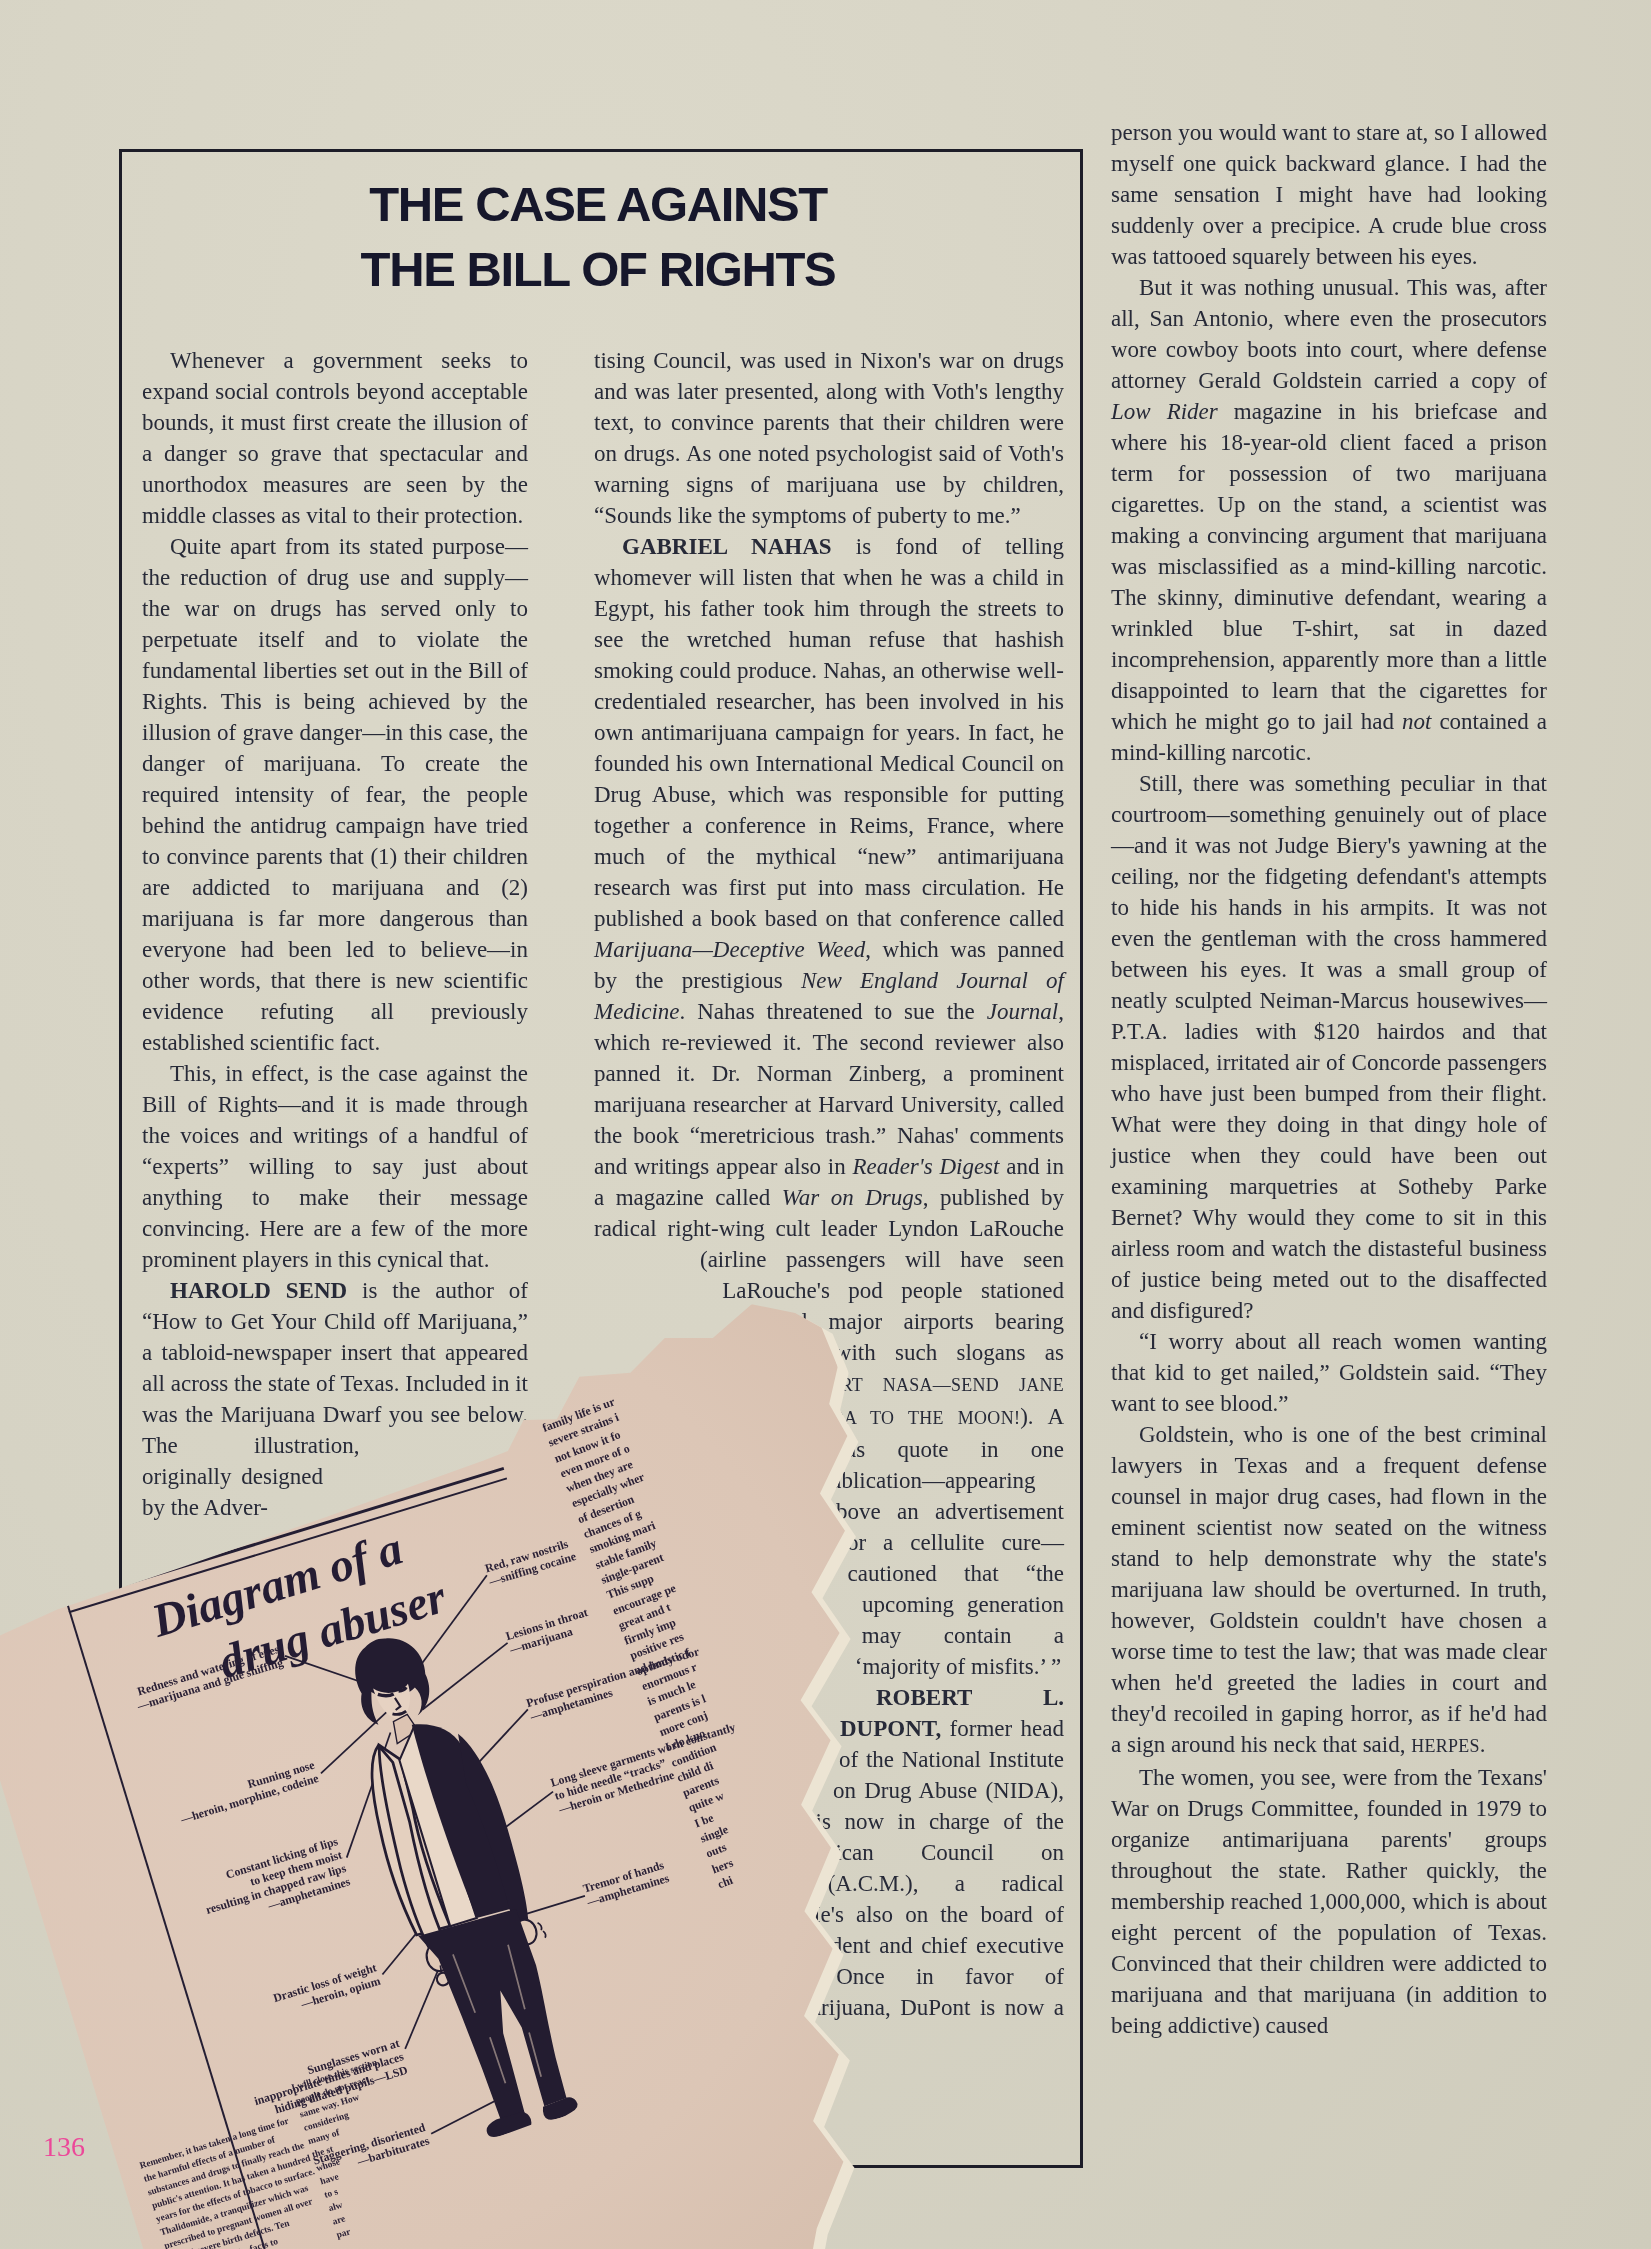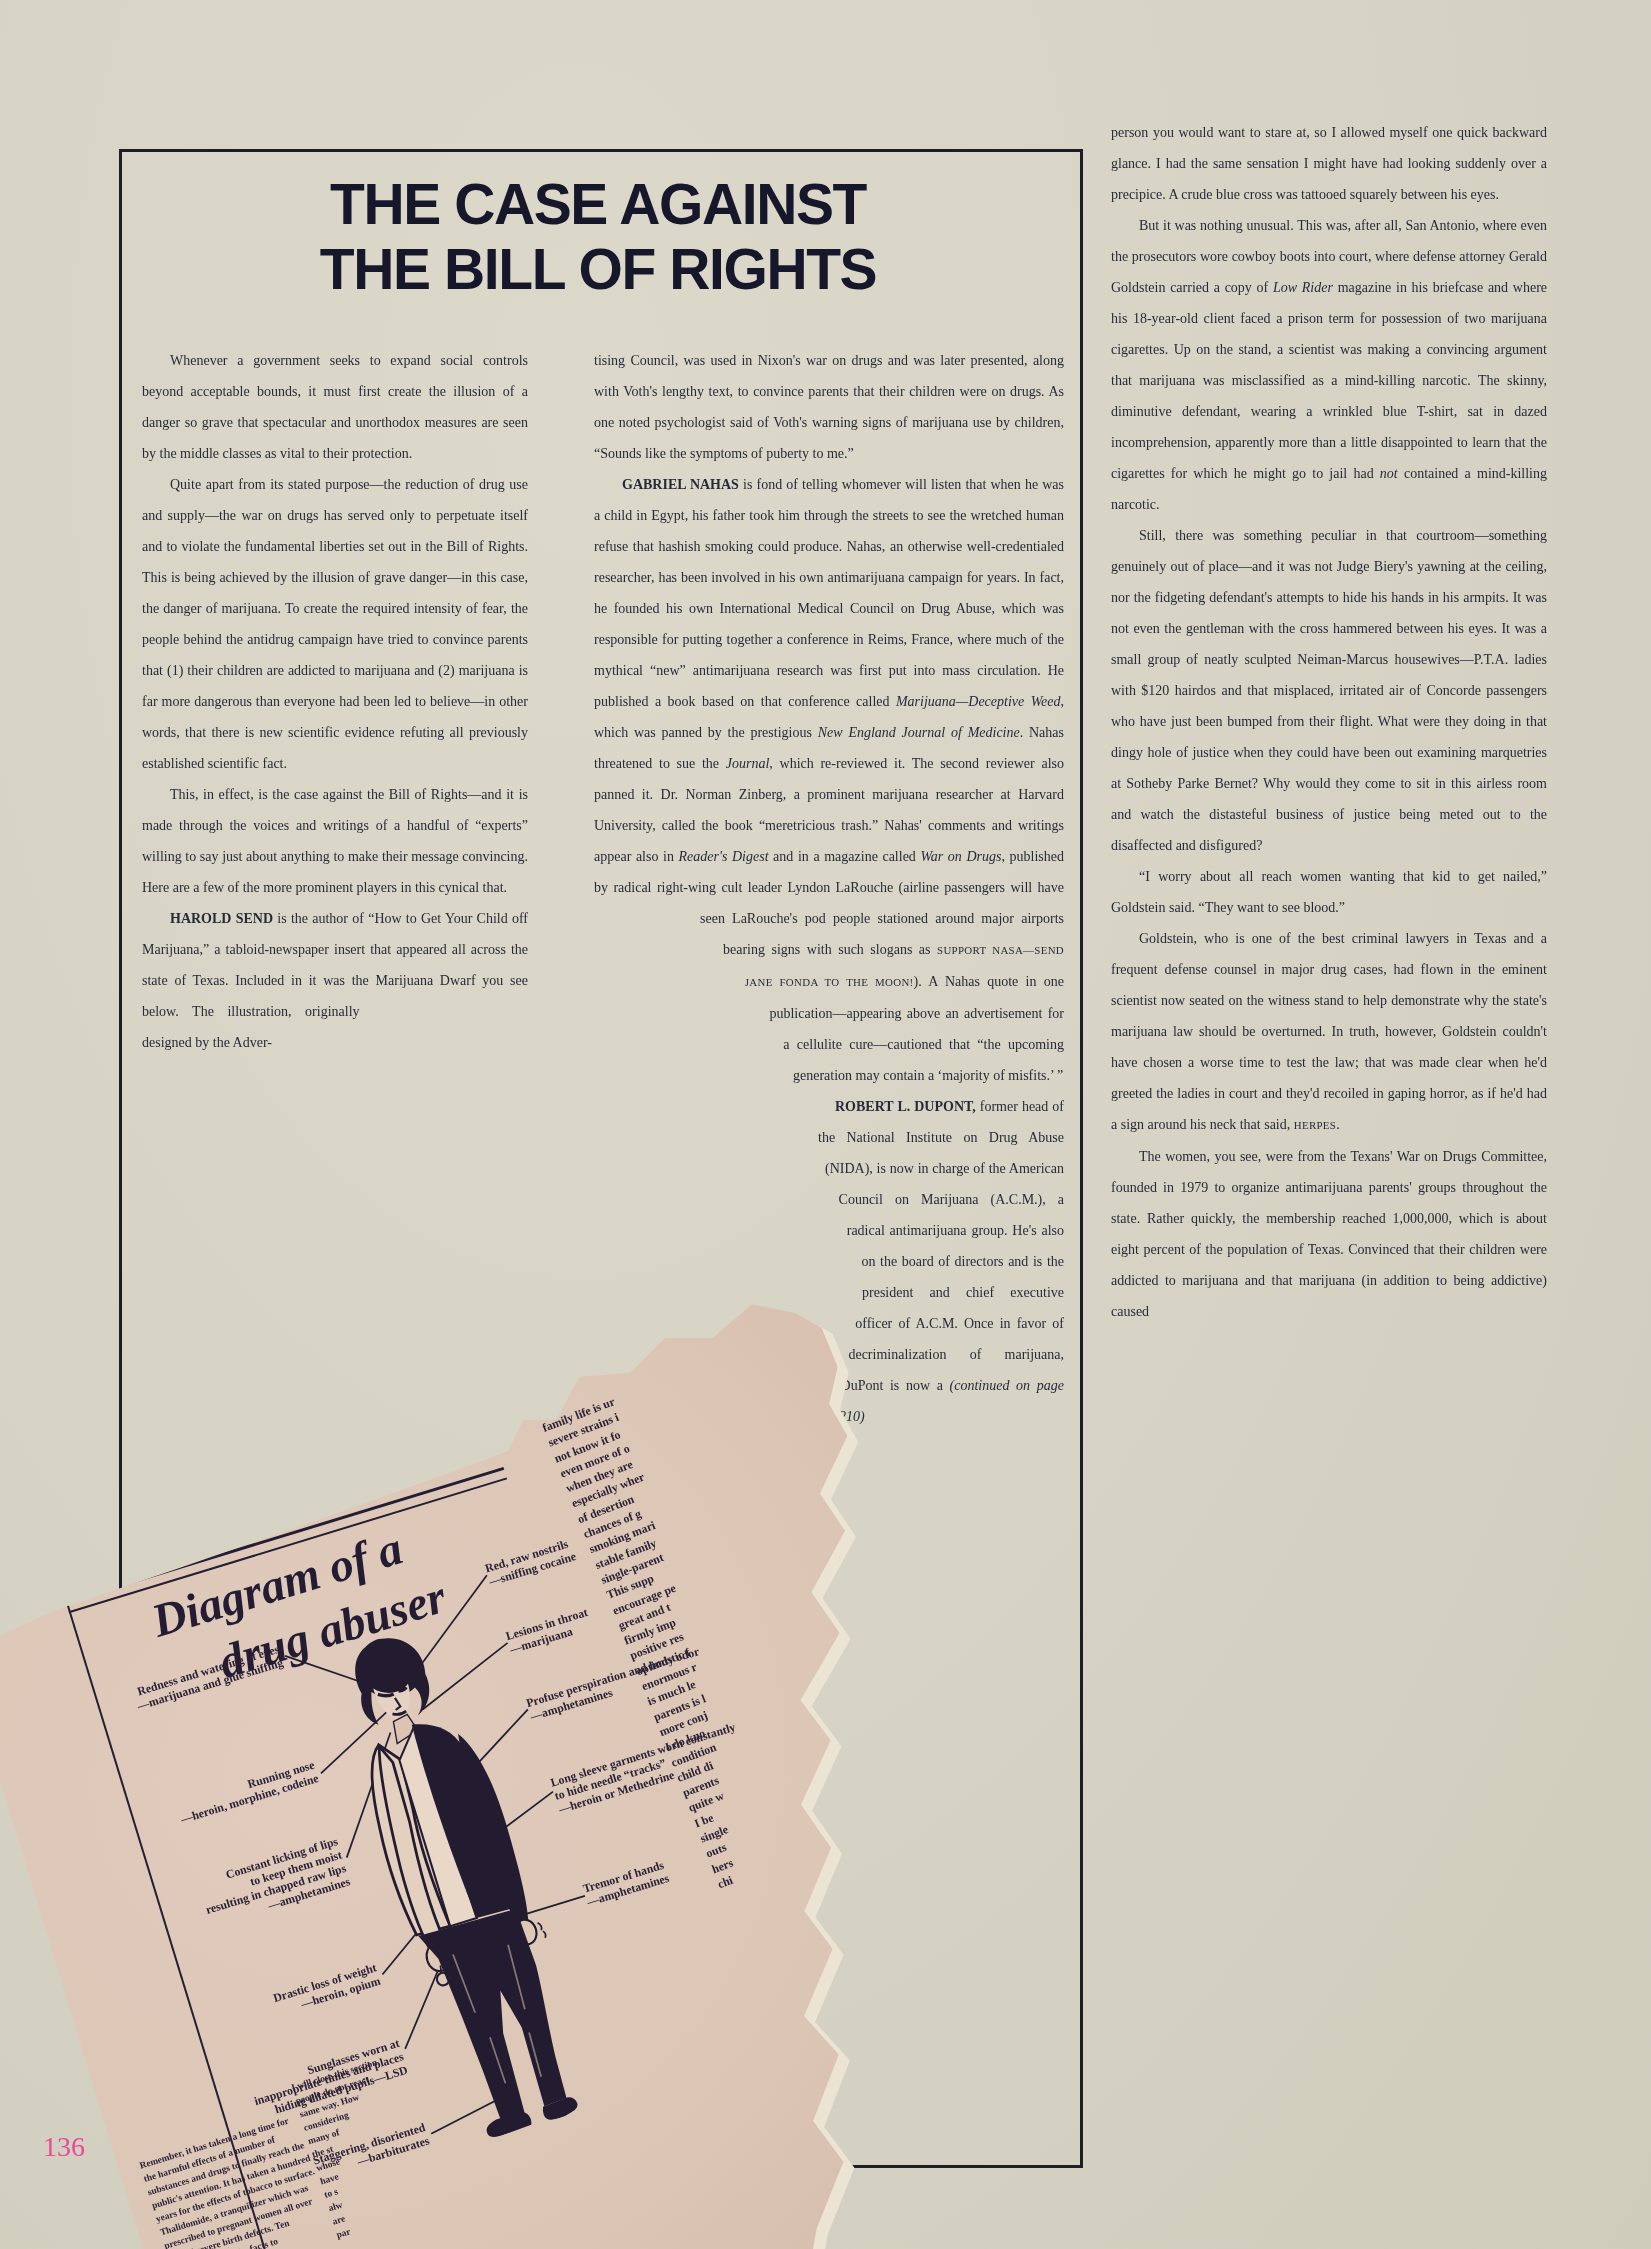--- a/index.html
+++ b/index.html
@@ -10,24 +10,24 @@
     color:#272a38;
   }
   
   .article-box{
     position:absolute;left:119px;top:149px;width:958px;height:2013px;
     border:3.5px solid #1d1d28;z-index:1;
   }
   .main-title{
     position:absolute;left:119px;top:172px;width:958px;text-align:center;z-index:2;
     font-family:"Liberation Sans", sans-serif;font-weight:bold;
-    font-size:57px;line-height:65px;letter-spacing:-1.4px;color:#16172b;
+    font-size:49px;line-height:65px;letter-spacing:-1.4px;color:#16172b;
   }
   
-  .col{position:absolute;z-index:2;font-size:14px;line-height:31px;text-align:justify;}
+  .col{position:absolute;z-index:2;font-size:23px;line-height:31px;text-align:justify;}
   .col1{left:142px;top:345px;width:386px;}
   .col2{left:594px;top:345px;width:470px;}
   .col3{left:1111px;top:117px;width:436px;line-height:31px;}
   .para{margin:0;text-indent:28px;}
   .para.noindent{text-indent:0;}
   .para b{font-weight:bold;}
   .para i{font-style:italic;}
   .sc{font-size:0.78em;letter-spacing:0.3px;}
   .wrap-float{display:block;}
   .wrap-float.col1f{

